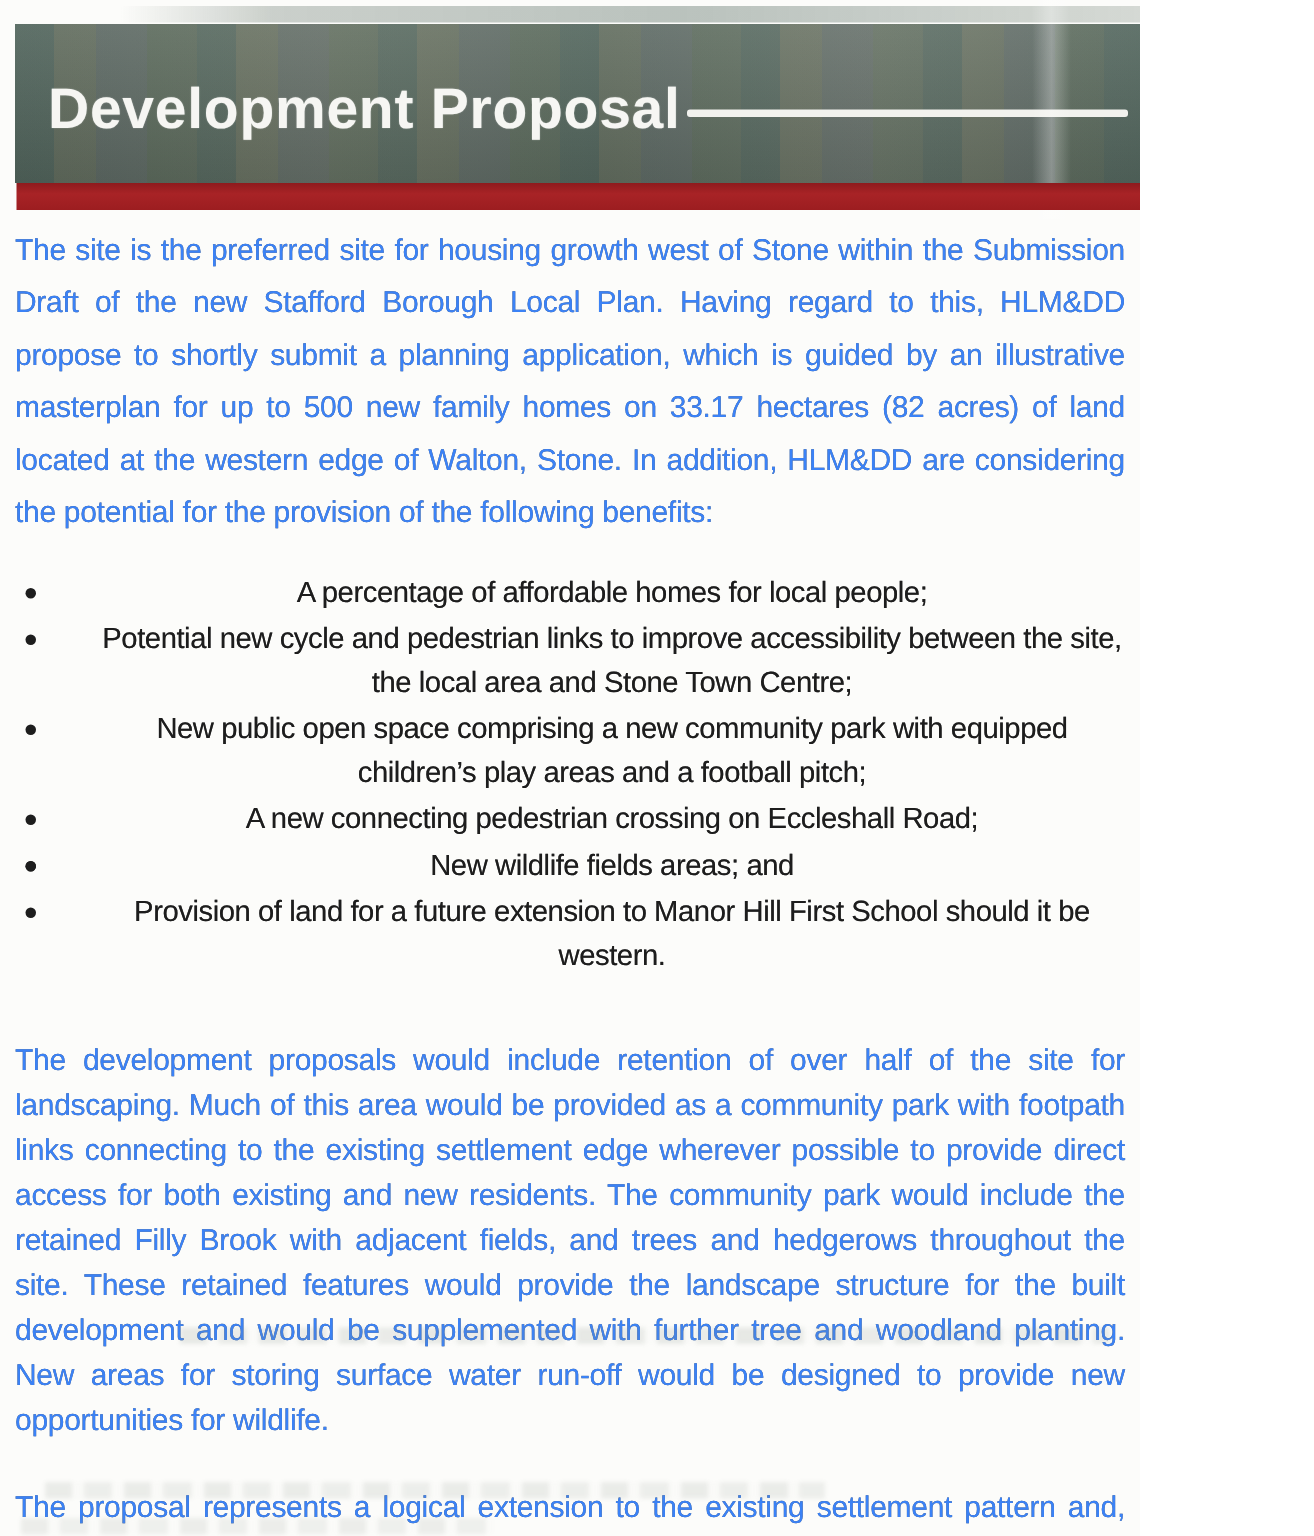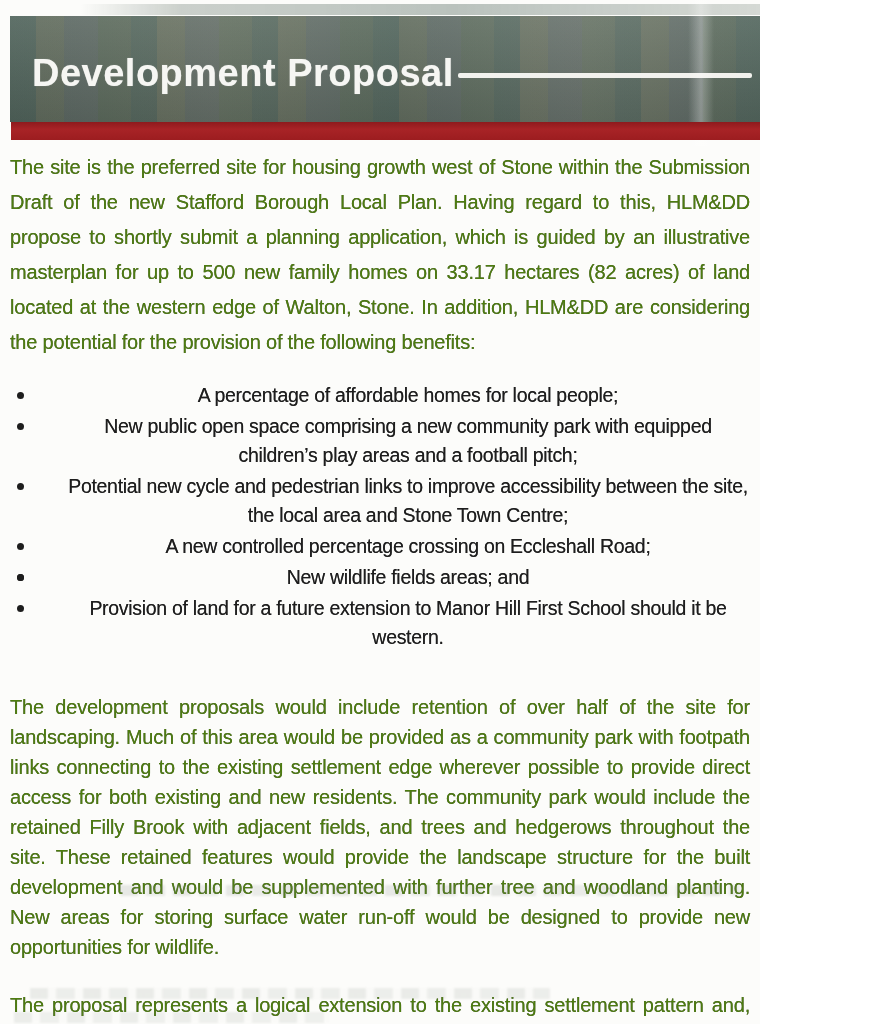--- a/index.html
+++ b/index.html
@@ -55,21 +55,21 @@
   .stripe{
     position:absolute;left:11px;right:0;top:122px;height:18px;
     background:linear-gradient(180deg,#8e1a1d 0%,#a82326 40%,#9c1d20 100%);
   }
 
   
   .content{position:absolute;left:10px;right:10px;top:150px;}
   .para{
     margin:0;text-align:justify;
     font-size:20px;letter-spacing:-0.2px;
-    color:#4d7c0f;
+    color:#3b82f6;
     text-shadow:0 0 .4px rgba(30,30,30,.75);
   }
   .p1{line-height:35px;}
   .p2{margin-top:40px;line-height:30px;}
   .p3{margin-top:28px;line-height:31px;}
 
   .bullets{list-style:none;margin:21px 0 0 0;padding:0;}
   .bullets li{
     position:relative;
     padding-left:56px;margin-bottom:2px;
@@ -115,29 +115,29 @@
 
     <p class="para p1">The site is the preferred site for housing growth west of Stone within the Submission Draft of the new Stafford Borough Local Plan. Having regard to this, HLM&amp;DD propose to shortly submit a planning application, which is guided by an illustrative masterplan for up to 500 new family homes on 33.17 hectares (82 acres) of land located at the western edge of Walton, Stone. In addition, HLM&amp;DD are considering the potential for the provision of the following benefits:</p>
 
     <ul class="bullets">
       <li>
         <span class="dot"></span>
         <span>A percentage of affordable homes for local people;</span>
       </li>
       <li>
         <span class="dot"></span>
+        <span>Potential new cycle and pedestrian links to improve accessibility between the site, the local area and Stone Town Centre;</span>
+      </li>
+      <li>
+        <span class="dot"></span>
         <span>New public open space comprising a new community park with equipped children’s play areas and a football pitch;</span>
       </li>
       <li>
         <span class="dot"></span>
-        <span>Potential new cycle and pedestrian links to improve accessibility between the site, the local area and Stone Town Centre;</span>
-      </li>
-      <li>
-        <span class="dot"></span>
-        <span>A new controlled percentage crossing on Eccleshall Road;</span>
+        <span>A new connecting pedestrian crossing on Eccleshall Road;</span>
       </li>
       <li>
         <span class="dot"></span>
       </li>
       <li>
         <span class="dot"></span>
         <span>New wildlife fields areas; and</span>
       </li>
       <li>
         <span class="dot"></span>

